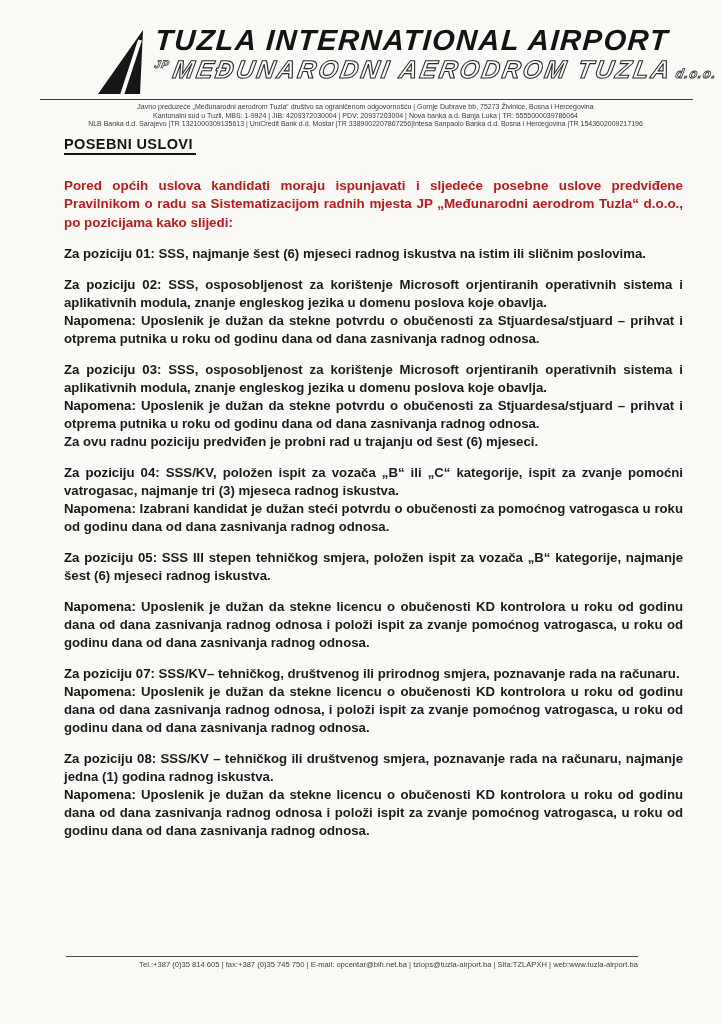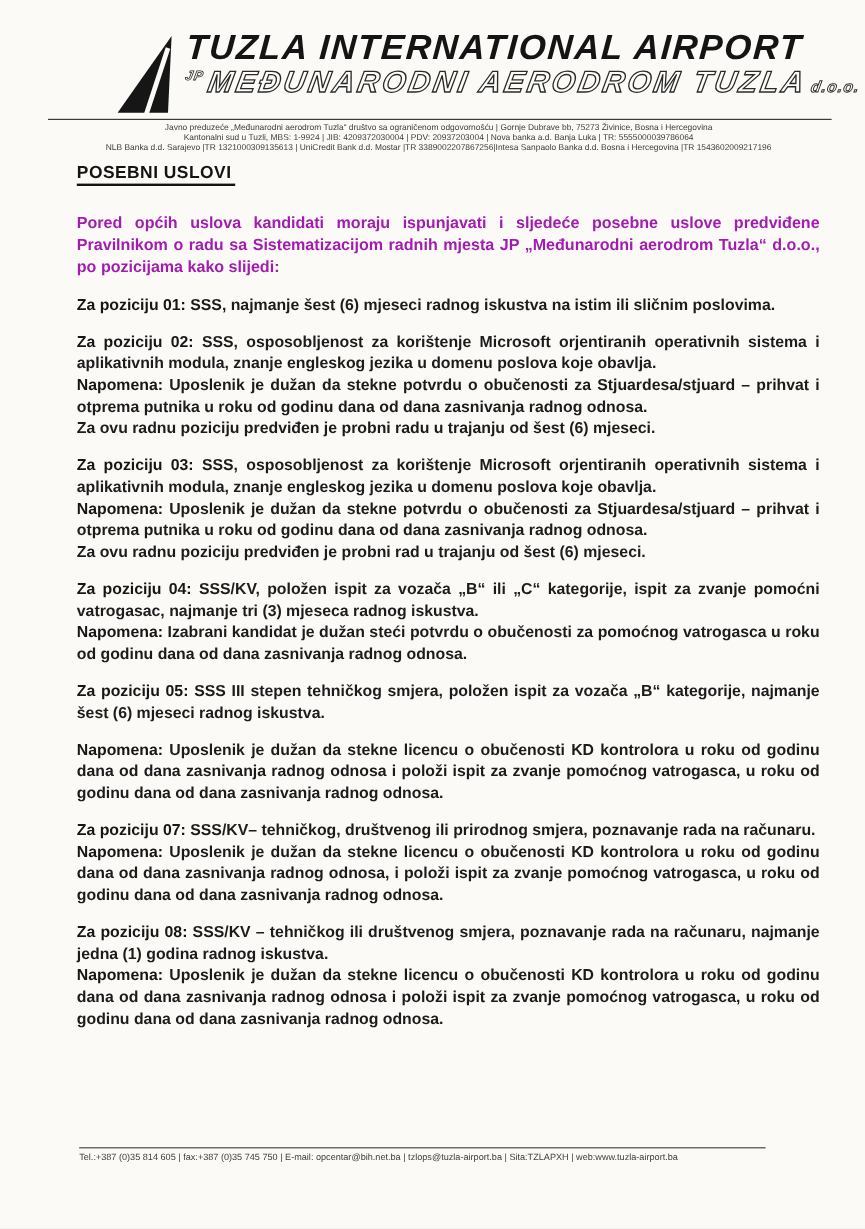--- a/index.html
+++ b/index.html
@@ -51,30 +51,30 @@
   
   .content{margin:6px 38px 0 64px;}
   .doc-heading{margin-top:4px;}
   .doc-heading span{
     display:inline-block;font-size:14.5px;font-weight:bold;
     letter-spacing:0.4px;color:#141414;
     border-bottom:2px solid #141414;padding:0 3px 1px 0;
   }
   .intro{
     margin:22px 0 0 0;font-size:13.4px;line-height:18.5px;
-    font-weight:bold;text-align:justify;color:#a21caf;
+    font-weight:bold;text-align:justify;color:#b91c1c;
   }
   .section{margin-top:13px;font-weight:bold;}
   .para{font-size:13.2px;line-height:18px;text-align:justify;}
   .para b{color:#161616;}
   
   .footer{position:absolute;left:66px;width:572px;top:956px;}
   .footer-rule{border-top:1.6px solid #4a4a4a;height:0;}
   .footer-text{
-    margin-top:3px;text-align:left;font-size:7.6px;
+    margin-top:3px;text-align:right;font-size:7.6px;
     color:#3c3c3c;white-space:nowrap;
   }
 </style>
 </head>
 <body>
 
 <div class="page">
 
   <div class="header">
     <div class="logo-row">
@@ -104,21 +104,20 @@
       <span>POSEBNI USLOVI</span>
     </div>
     <p class="intro">Pored općih uslova kandidati moraju ispunjavati i sljedeće posebne uslove predviđene Pravilnikom o radu sa Sistematizacijom radnih mjesta JP „Međunarodni aerodrom Tuzla“ d.o.o., po pozicijama kako slijedi:</p>
     <div id="sections">
         <div class="section">
           <div class="para"><b>Za poziciju 01: </b><span>SSS, najmanje šest (6) mjeseci radnog iskustva na istim ili sličnim poslovima.</span></div>
         </div>
         <div class="section">
           <div class="para"><b>Za poziciju 02: </b><span>SSS, osposobljenost za korištenje Microsoft orjentiranih operativnih sistema i aplikativnih modula, znanje engleskog jezika u domenu poslova koje obavlja.</span></div>
           <div class="para"><b>Napomena: </b><span>Uposlenik je dužan da stekne potvrdu o obučenosti za Stjuardesa/stjuard – prihvat i otprema putnika u roku od godinu dana od dana zasnivanja radnog odnosa.</span></div>
-          <div class="para"><span>Za ovu radnu poziciju predviđen je probni radu u trajanju od šest (6) mjeseci.</span></div>
         </div>
         <div class="section">
           <div class="para"><b>Za poziciju 03: </b><span>SSS, osposobljenost za korištenje Microsoft orjentiranih operativnih sistema i aplikativnih modula, znanje engleskog jezika u domenu poslova koje obavlja.</span></div>
           <div class="para"><b>Napomena: </b><span>Uposlenik je dužan da stekne potvrdu o obučenosti za Stjuardesa/stjuard – prihvat i otprema putnika u roku od godinu dana od dana zasnivanja radnog odnosa.</span></div>
           <div class="para"><span>Za ovu radnu poziciju predviđen je probni rad u trajanju od šest (6) mjeseci.</span></div>
         </div>
         <div class="section">
           <div class="para"><b>Za poziciju 04: </b><span>SSS/KV, položen ispit za vozača „B“ ili „C“ kategorije, ispit za zvanje pomoćni vatrogasac, najmanje tri (3) mjeseca radnog iskustva.</span></div>
           <div class="para"><b>Napomena: </b><span>Izabrani kandidat je dužan steći potvrdu o obučenosti za pomoćnog vatrogasca u roku od godinu dana od dana zasnivanja radnog odnosa.</span></div>
         </div>

